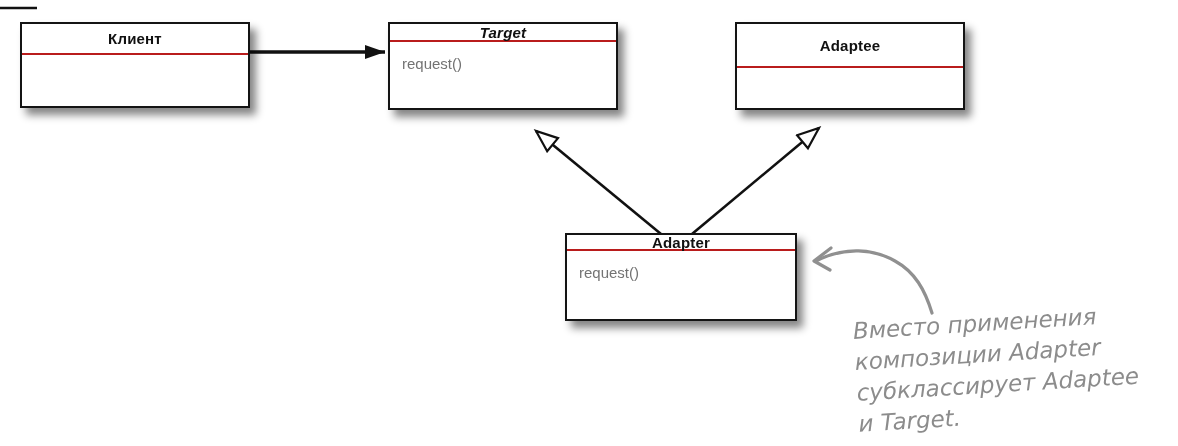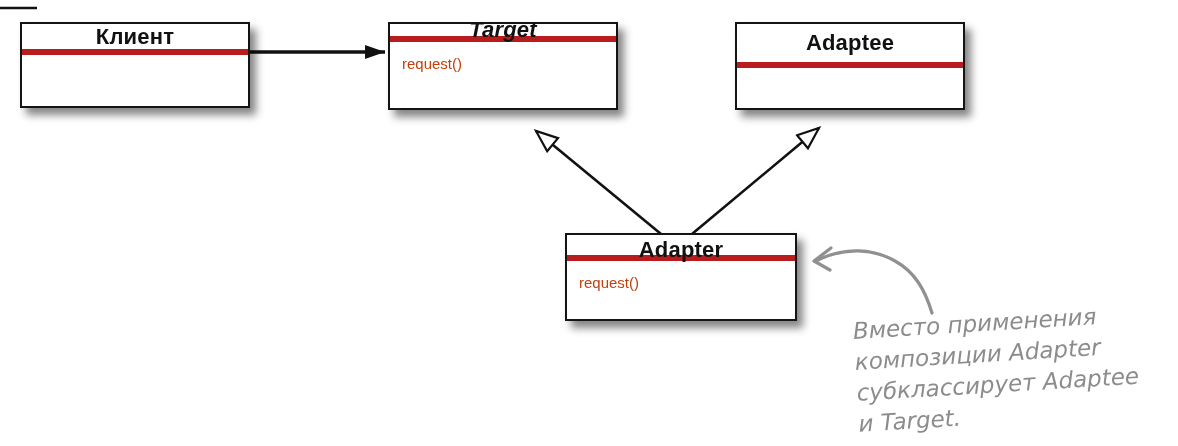--- a/index.html
+++ b/index.html
@@ -27,42 +27,42 @@
     box-sizing: border-box;
     background: #ffffff;
     border: 2px solid #141414;
     box-shadow: 6px 7px 8px rgba(0, 0, 0, 0.48);
   }
   .uml-header {
     box-sizing: border-box;
     display: flex;
     align-items: center;
     justify-content: center;
-    border-bottom: 6px solid #b91c1c;
+    border-bottom: 2px solid #b91c1c;
     font-weight: bold;
-    font-size: 22px;
+    font-size: 15px;
     color: #111;
     letter-spacing: 0.2px;
   }
   .uml-header.italic { font-style: italic; }
   .uml-body {
     box-sizing: border-box;
     padding: 13px 0 0 12px;
     font-size: 15px;
-    color: #c2410c;
+    color: #737373;
   }
   
   #box-client  { left: 20px;  top: 22px;  width: 230px; height: 86px; }
   #box-client  .uml-header { height: 31px; }
   #box-target  { left: 388px; top: 22px;  width: 230px; height: 88px; }
   #box-target  .uml-header { height: 18px; }
   #box-adaptee { left: 735px; top: 22px;  width: 230px; height: 88px; }
   #box-adaptee .uml-header { height: 44px; }
   #box-adapter { left: 565px; top: 233px; width: 232px; height: 88px; }
-  #box-adapter .uml-header { height: 16px; margin-top: 10px; }
+  #box-adapter .uml-header { height: 16px; }
 
   .annotation {
     position: absolute;
     left: 852px;
     top: 316px;
     width: 320px;
     transform: rotate(-3.5deg);
     transform-origin: left top;
     font-family: "DejaVu Sans", sans-serif;
     font-style: italic;

